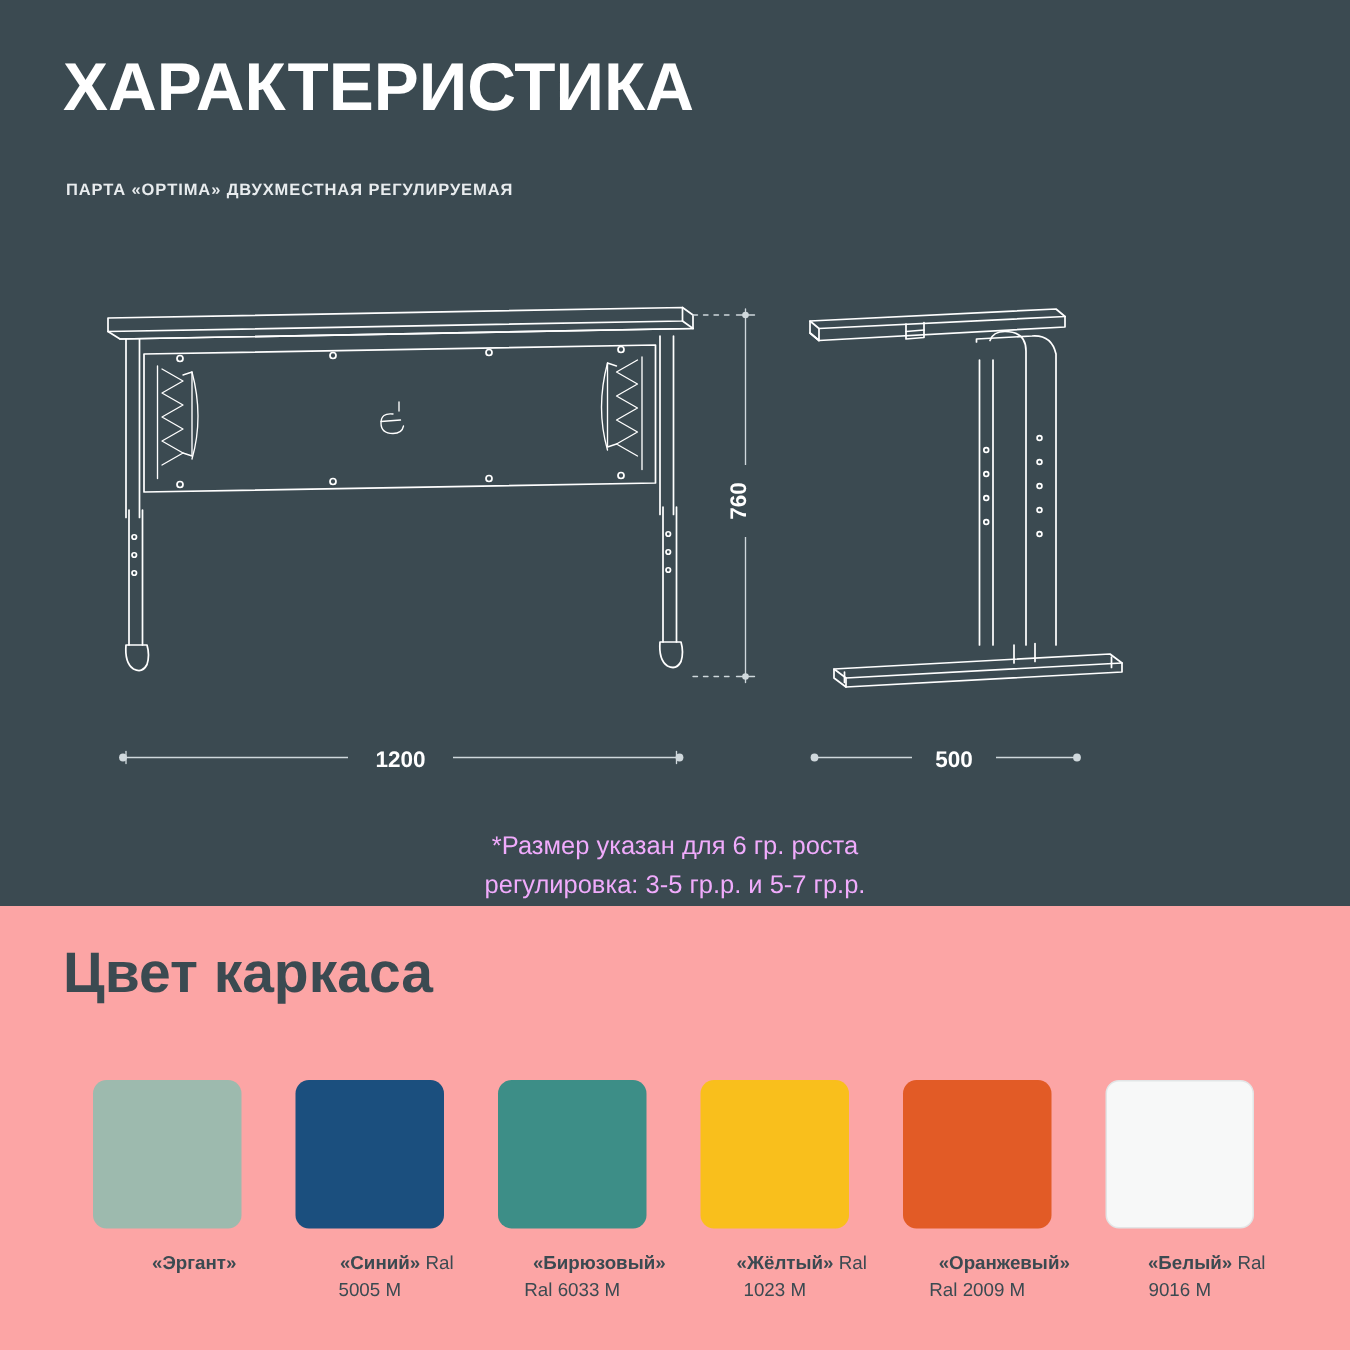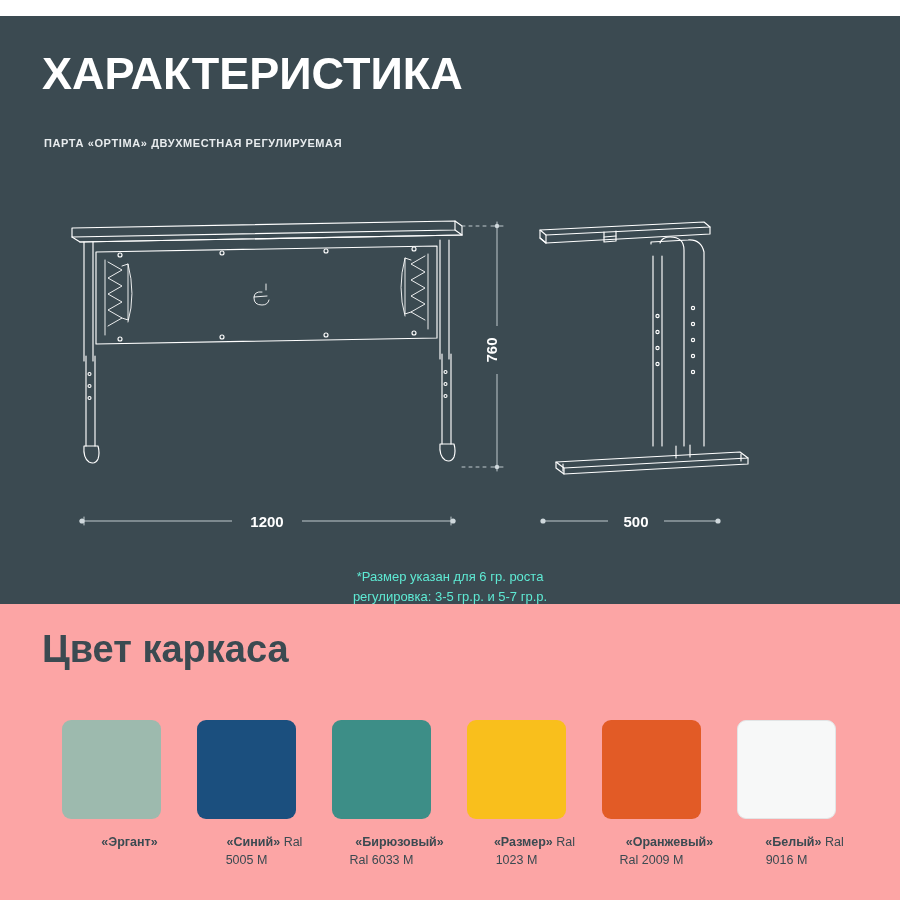--- a/index.html
+++ b/index.html
@@ -11,21 +11,21 @@
     overflow: hidden;
   }
   #page {
     position: relative;
     width: 900px; height: 900px;
   }
 
   
   .top-panel {
     position: absolute;
-    left: 0; top: 16px;
+    left: 0; top: 0;
     width: 900px; height: 664px;
     background: #3b4a51;
   }
   .title {
     position: absolute;
     left: 42px; top: 34px;
     font-size: 45px;
     font-weight: bold;
     color: #ffffff;
     letter-spacing: 0px;
@@ -44,22 +44,22 @@
   .drawing {
     position: absolute;
     left: 0; top: 180px;
     width: 900px; height: 360px;
   }
   .note {
     position: absolute;
     left: 0; top: 551px;
     width: 900px;
     text-align: center;
-    font-size: 13px;
-    color: #5eead4;
+    font-size: 17px;
+    color: #f0abfc;
     line-height: 1.55;
   }
 
   
   .bottom-panel {
     position: absolute;
     left: 0; top: 604px;
     width: 900px; height: 296px;
     background: #fca5a5;
   }
@@ -274,21 +274,21 @@
         <div class="swatch" style="background: rgb(61, 142, 135);"></div>
         <div class="swatch-label">
           <b>«Бирюзовый»</b>
           <span class="code">Ral 6033 М</span>
         </div>
       </div>
 
       <div class="swatch-cell">
         <div class="swatch" style="background: rgb(249, 191, 28);"></div>
         <div class="swatch-label">
-          <b>«Размер»</b>
+          <b>«Жёлтый»</b>
           <span class="code">Ral 1023 М</span>
         </div>
       </div>
 
       <div class="swatch-cell">
         <div class="swatch" style="background: rgb(226, 91, 38);"></div>
         <div class="swatch-label">
           <b>«Оранжевый»</b>
           <span class="code">Ral 2009 М</span>
         </div>

